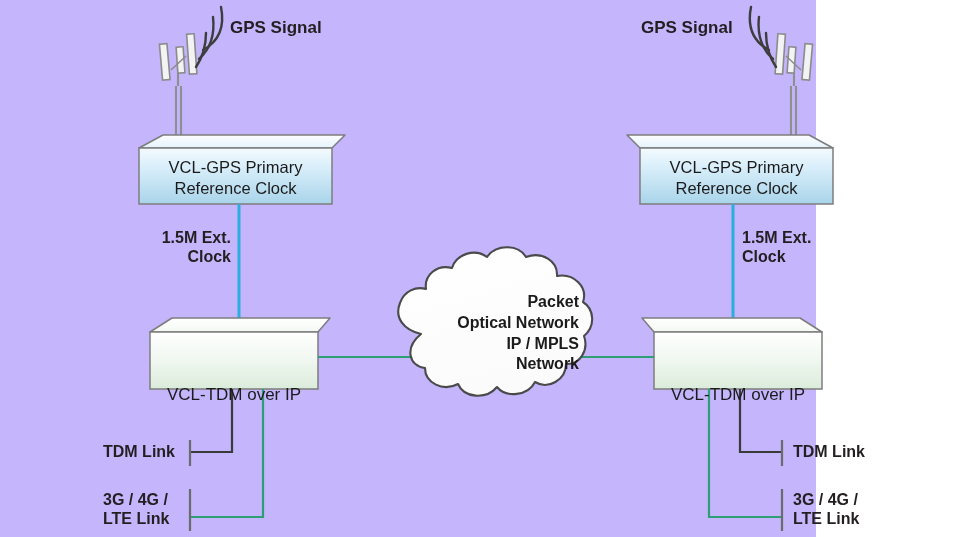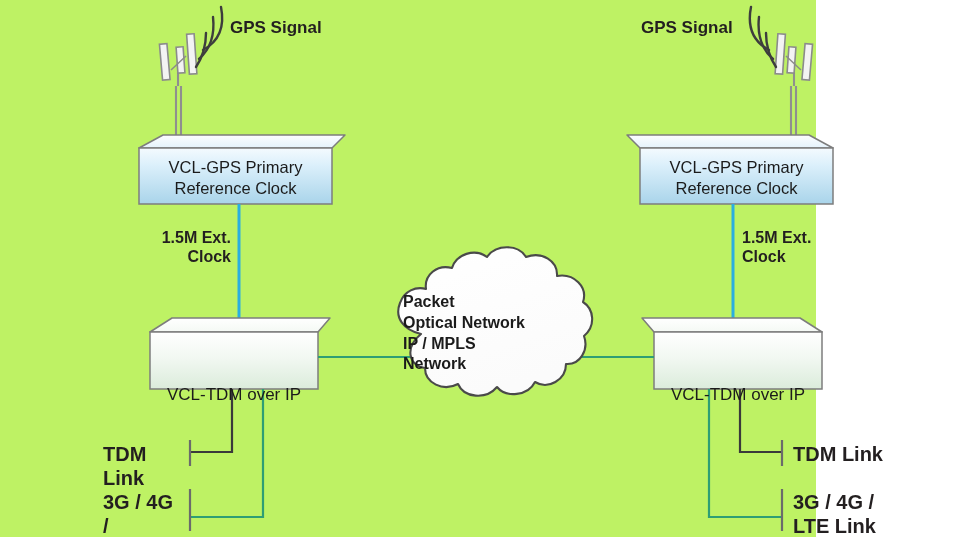--- a/index.html
+++ b/index.html
@@ -1,29 +1,29 @@
 <!DOCTYPE html>
 <html><head>
 <meta charset="utf-8">
 <style>
   html,body{margin:0;padding:0;background:#ffffff;}
   body{width:972px;height:537px;overflow:hidden;
        font-family:"Liberation Sans","DejaVu Sans",sans-serif;}
-  #stage{position:relative;width:816px;height:537px;background:#bef264;}
+  #stage{position:relative;width:816px;height:537px;background:#c4b5fd;}
   #stage svg{position:absolute;left:0;top:0;}
   .lbl{position:absolute;font-weight:bold;color:#231f20;line-height:1.18;
        white-space:pre-line;}
   .gps-sig{font-size:17px;}
   .clk{font-size:16px;}
-  .link-lbl{font-size:20px;}
+  .link-lbl{font-size:16px;}
   .boxtxt{position:absolute;font-weight:normal;color:#1b1b1b;text-align:center;
           line-height:1.25;white-space:pre-line;}
   .gps-box-txt{font-size:16.5px;}
   .tdm-box-txt{font-size:17px;margin-top:33px;}
-  .cloudtxt{position:absolute;font-weight:bold;color:#1b1b1b;text-align:left;
+  .cloudtxt{position:absolute;font-weight:bold;color:#1b1b1b;text-align:right;
             font-size:16px;line-height:1.3;white-space:pre-line;}
 </style>
 </head>
 <body>
 
 <div id="stage">
 
   <svg width="972" height="537" viewBox="0 0 972 537">
     <defs>
       <linearGradient id="gpsGrad" x1="0" y1="0" x2="0" y2="1">

